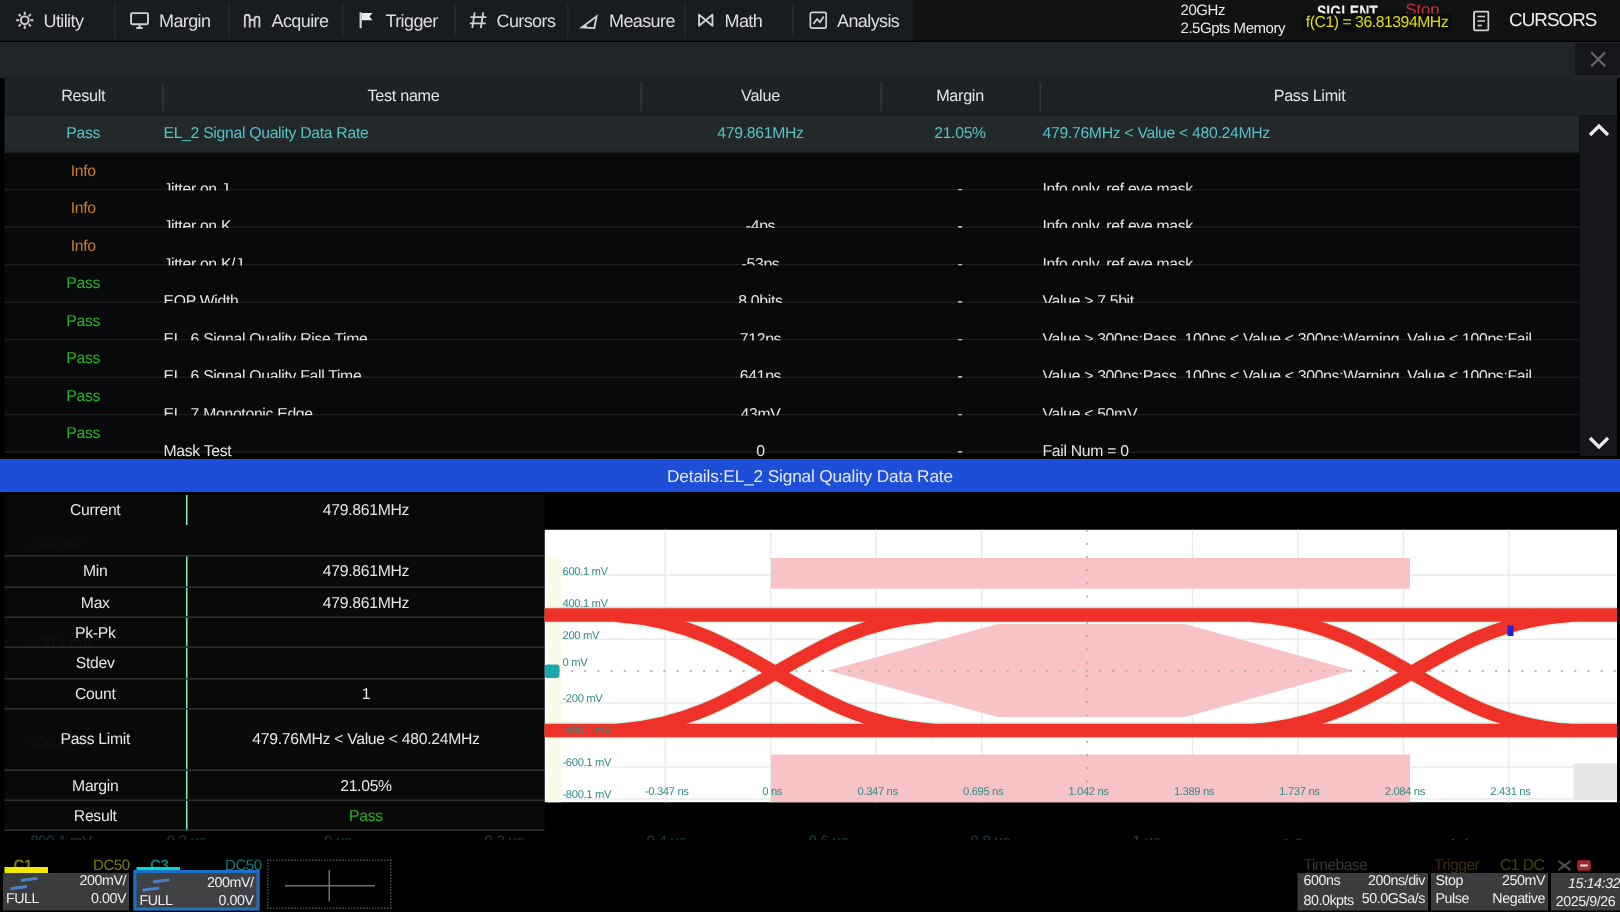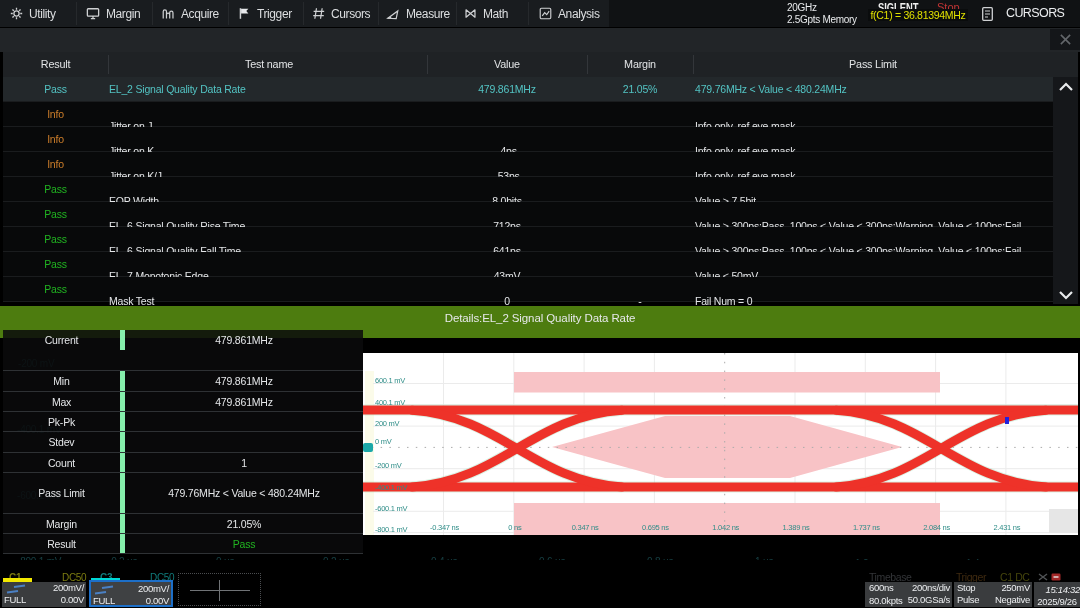--- a/index.html
+++ b/index.html
@@ -32,29 +32,29 @@
 .c-name{position:absolute;left:106px;top:0;height:25px;line-height:25px;}
 .c-val{position:absolute;left:424px;top:0;width:160px;height:25px;line-height:25px;text-align:center;}
 .c-mar{position:absolute;left:584px;top:0;width:106px;height:25px;line-height:25px;text-align:center;}
 .c-lim{position:absolute;left:692px;top:0;height:25px;line-height:25px;}
 .pass{color:#21b421;}
 .info{color:#cd7e2a;}
 .w{color:#e4e6e8;margin-top:12px;}
 .teal{color:#53c3c3;}
 #scrollstrip{position:absolute;left:1053px;top:77px;width:25px;height:227px;background:#15171a;}
 
-#detbar{position:absolute;left:0;top:306px;width:1080px;height:32px;background:#4d7c0f;
+#detbar{position:absolute;left:0;top:306px;width:1080px;height:22px;background:#1d4ed8;
   color:#e6e8ea;font-size:11.5px;letter-spacing:-0.1px;text-align:center;line-height:24px;}
 
 .ghost{position:absolute;color:#2c7d84;font-size:10px;letter-spacing:-0.2px;opacity:0.5;}
 
 #dtable{position:absolute;left:3px;top:330px;width:360px;height:224px;background:rgba(10,11,12,0.85);}
 .drow{position:absolute;left:0;width:360px;border-top:1px solid #2e3134;box-sizing:border-box;}
 .dlabel{position:absolute;left:0;top:0;width:122px;height:100%;display:flex;align-items:center;justify-content:center;
-  color:#e4e6e8;font-size:10.5px;letter-spacing:-0.2px;border-right:5px solid #86efac;box-sizing:border-box;}
+  color:#e4e6e8;font-size:10.5px;letter-spacing:-0.2px;border-right:1px solid #86efac;box-sizing:border-box;}
 .dval{position:absolute;left:122px;top:0;width:238px;height:100%;display:flex;align-items:center;justify-content:center;
   color:#e4e6e8;font-size:10.5px;letter-spacing:-0.2px;}
 .dval.pass{color:#21b421;}
 
 .chbox{position:absolute;background:#3a3c3e;}
 .botlbl{color:#eceef0;font-size:9.5px;position:absolute;white-space:nowrap;letter-spacing:-0.3px;}
 </style>
 </head>
 <body>
 <div id="app">

